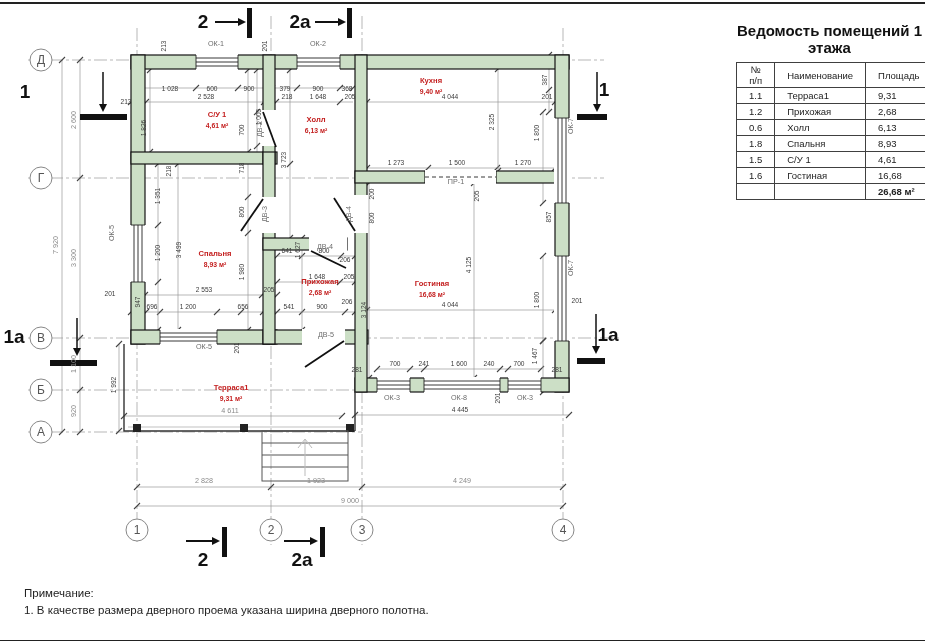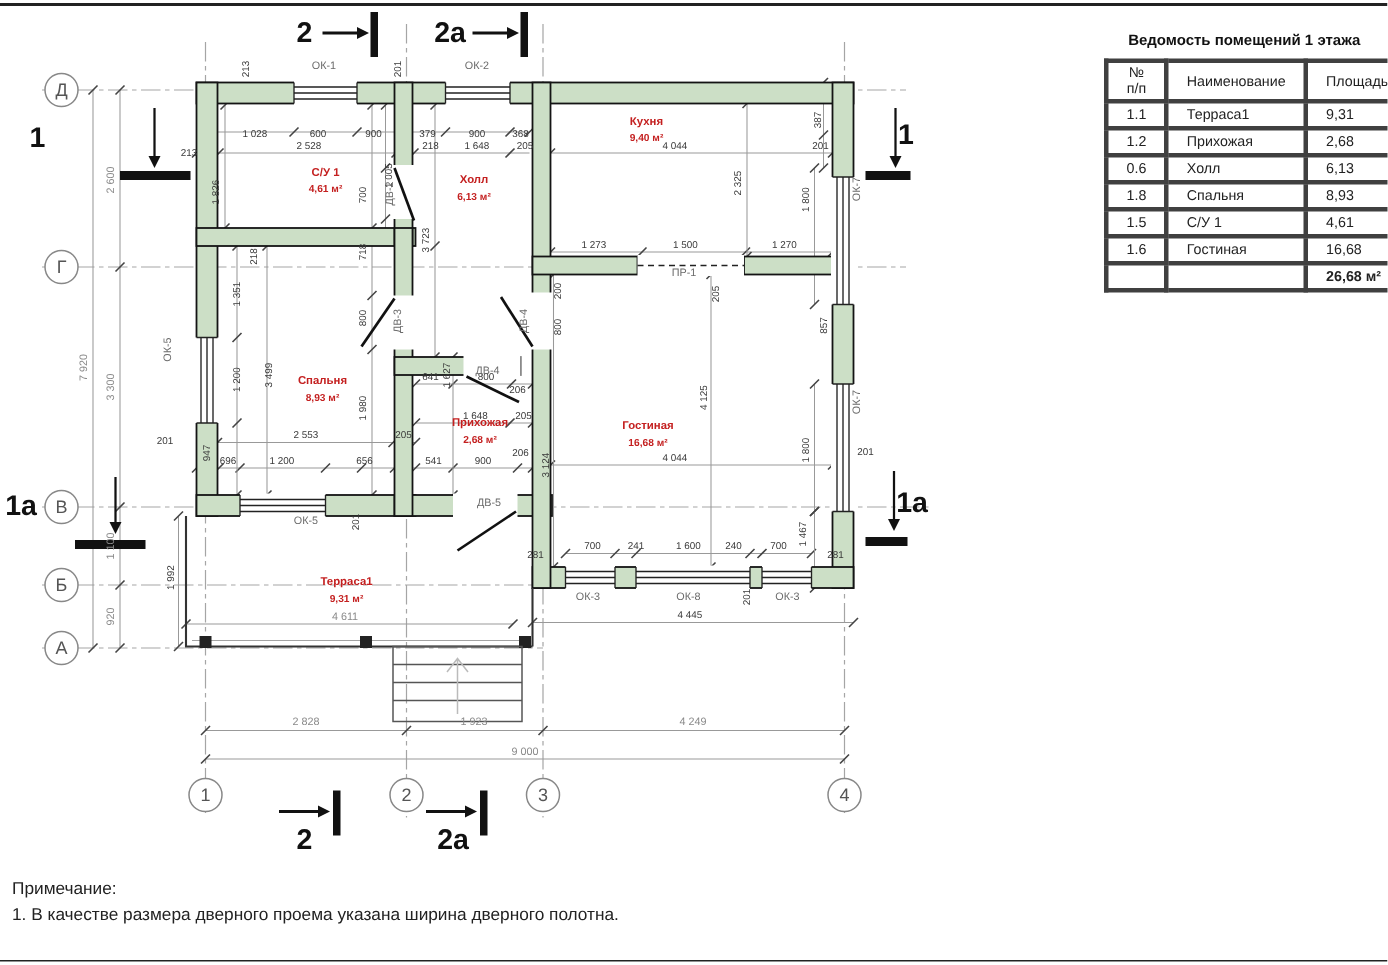--- a/index.html
+++ b/index.html
@@ -9,31 +9,31 @@
   svg text{font-family:"Liberation Sans","DejaVu Sans",sans-serif;}
   svg .dim{font-size:6.6px;fill:#3a3a3a;text-anchor:middle;}
   svg .dim.faint{fill:#8a8a8a;font-size:7.2px;}
   svg .op{font-size:7.2px;fill:#6b6b6b;text-anchor:middle;}
   svg .room-n{font-size:7.6px;font-weight:bold;fill:#c42020;text-anchor:middle;}
   svg .room-a{font-size:6.8px;font-weight:bold;fill:#c42020;text-anchor:middle;}
   svg .gridlbl{font-size:12px;fill:#555;text-anchor:middle;}
   svg .seclbl{font-size:19px;font-weight:bold;fill:#111;text-anchor:middle;}
   
   #roomtable{position:absolute;left:736px;top:22px;width:187px;}
-  #roomtable .tbl-title{font-size:10px;font-weight:bold;text-align:center;margin:0 0 6px 0;color:#111;}
+  #roomtable .tbl-title{font-size:15px;font-weight:bold;text-align:center;margin:0 0 6px 0;color:#111;}
   #roomtable table{border-collapse:collapse;width:100%;font-size:9.5px;color:#222;}
-  #roomtable th,#roomtable td{border:3px solid #404040;padding:1px 12px;height:13px;}
+  #roomtable th,#roomtable td{border:1px solid #404040;padding:1px 12px;height:13px;}
   #roomtable th{font-weight:normal;text-align:center;height:21px;}
   #roomtable td.num{text-align:right;width:30px;}
   #roomtable td.nm{text-align:left;width:98px;}
   #roomtable td.ar{width:50px;}
   #roomtable tr.total td{font-weight:bold;}
   #roomtable table{border:1.5px solid #333;}
   
-  #notes{position:absolute;left:8px;top:585px;font-size:11.5px;line-height:17px;color:#222;}
+  #notes{position:absolute;left:24px;top:585px;font-size:11.5px;line-height:17px;color:#222;}
   .frame-top{position:absolute;left:0;top:2px;width:925px;height:0;border-top:2px solid #222;}
   .frame-bottom{position:absolute;left:0;top:640px;width:925px;height:0;border-top:1.5px solid #222;}
 </style>
 </head>
 <body>
 
 <div id="stage">
   <div class="frame-top"></div>
   <div class="frame-bottom"></div>
 

